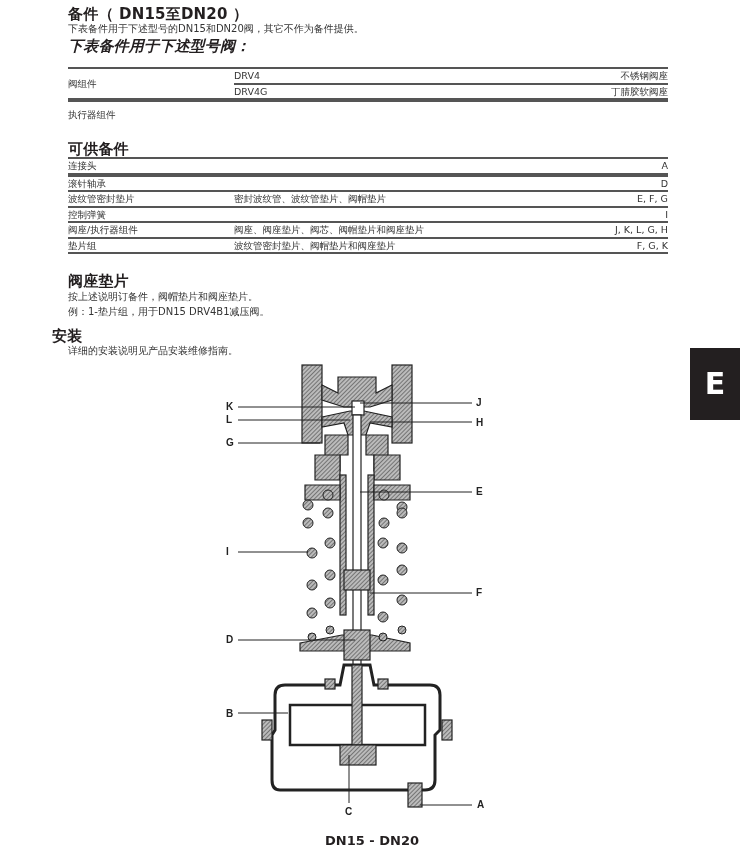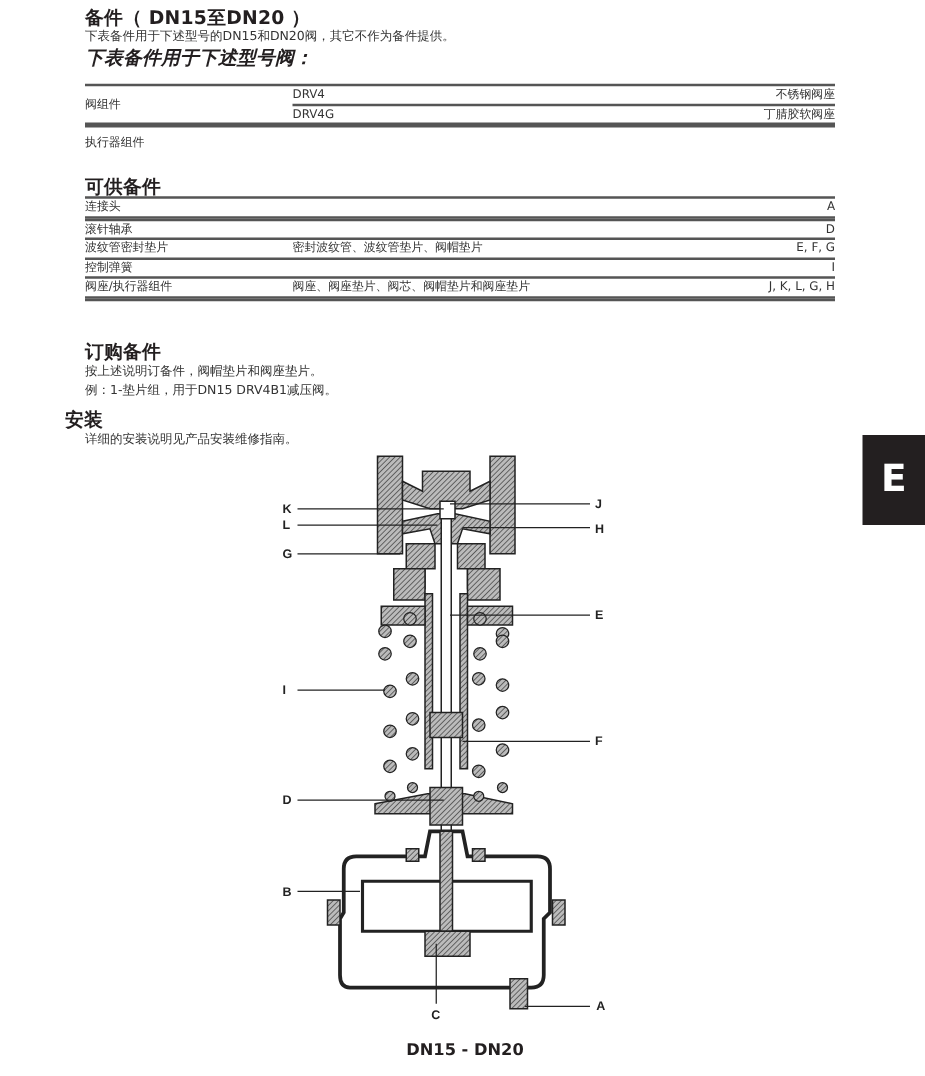--- a/index.html
+++ b/index.html
@@ -79,24 +79,29 @@
       <span class="c2"></span>
       <span class="c3">I</span>
   </div>
   <div class="rule-thick"></div>
   <div class="row">
     <span class="c1">阀座/执行器组件</span>
       <span class="c2">阀座、阀座垫片、阀芯、阀帽垫片和阀座垫片</span>
       <span class="c3">J, K, L, G, H</span>
   </div>
   <div class="rule-thick"></div>
+  <div class="row">
+    <span class="c1">垫片组</span>
+      <span class="c2">波纹管密封垫片、阀帽垫片和阀座垫片</span>
+      <span class="c3">F, G, K</span>
+  </div>
   <div class="rule-thick"></div>
 </div>
 
-<div class="abs h1" style="left:68px; top:272px;">订购备件</div>
+<div class="abs h1" style="left:68px; top:272px;">阀座垫片</div>
 <div class="abs p" style="left:68px; top:290px;">按上述说明订备件，阀帽垫片和阀座垫片。</div>
 <div class="abs p" style="left:68px; top:305px;">例：1-垫片组，用于DN15 DRV4B1减压阀。</div>
 <div class="abs h1" style="left:52px; top:327px;">安装</div>
 <div class="abs p" style="left:68px; top:344px;">详细的安装说明见产品安装维修指南。</div>
 
 <div class="tab-e">E</div>
 
 <svg class="abs" style="left:220px; top:355px;" width="280" height="470" viewBox="0 0 280 470">
   <defs>
     <pattern id="hatch" width="3" height="3" patternUnits="userSpaceOnUse" patternTransform="rotate(45)">

